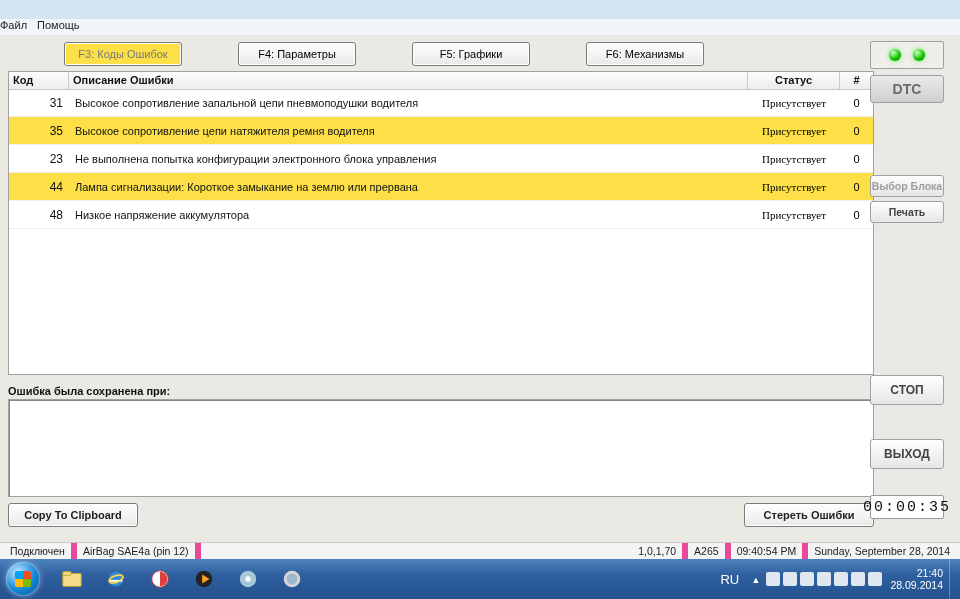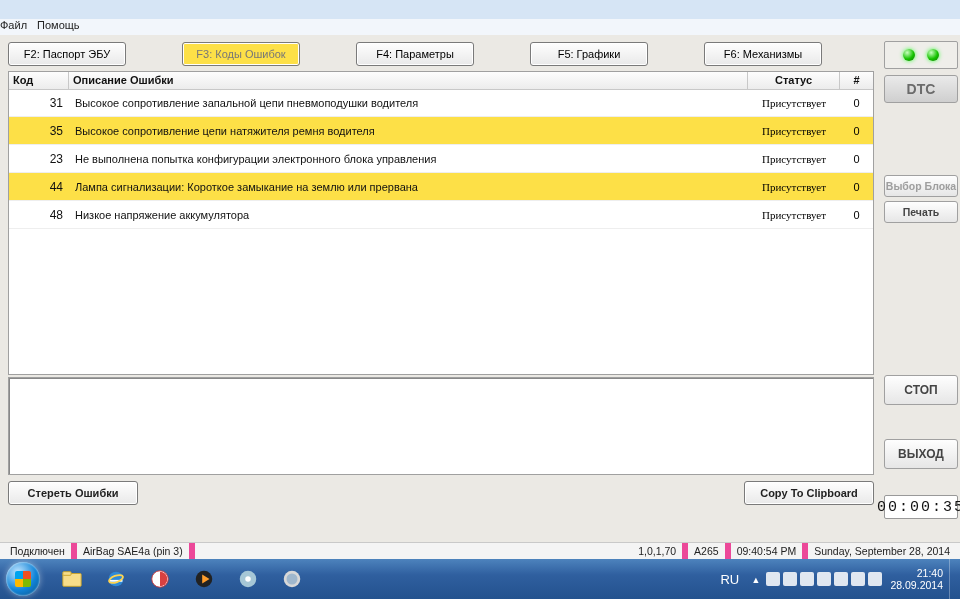--- a/index.html
+++ b/index.html
@@ -18,21 +18,21 @@
   .wbtn.max{position:relative;} .wbtn.max::after{content:"";position:absolute;left:7px;top:3px;width:10px;height:8px;border:1px solid #fff;border-top-width:2px;box-sizing:border-box;}
   .wbtn.min::after{content:"";position:absolute;left:8px;top:10px;width:10px;height:2px;background:#fff;}
 
   
   .menubar{position:absolute;left:0;top:19px;right:0;height:16px;background:#f2f6fb;display:flex;align-items:flex-start;gap:10px;border-bottom:1px solid #d0d8e3;}
   .menubar span{color:#222;cursor:pointer;}
 
   
   .workarea{position:absolute;left:0;top:35px;right:0;bottom:40px;background:#ebe9e4;padding:6px 8px 6px 8px;box-sizing:border-box;}
   .main-left{position:absolute;left:8px;top:6px;right:86px;bottom:6px;}
-  .sidebar{position:absolute;right:2px;top:6px;width:74px;bottom:6px;}
+  .sidebar{position:absolute;right:16px;top:6px;width:74px;bottom:6px;}
 
   .toolbar{height:26px;display:flex;align-items:center;gap:0;margin-bottom:4px;}
   .toolbar .fbtn{height:22px;border:1px solid #7a7a7a;background:linear-gradient(#fefefe,#e9e9e9);border-radius:3px;box-shadow:inset 0 0 0 1px #fff;padding:0 8px;display:flex;align-items:center;justify-content:center;cursor:pointer;min-width:100px;}
   .toolbar .fbtn.sel{background:#fde047;color:#777;}
   .toolbar .spacer{width:56px;}
 
   
   .tablebox{height:302px;border:1px solid #a0a0a0;background:#fff;position:relative;overflow:hidden;}
   .thead{position:absolute;left:0;right:0;top:0;height:17px;display:flex;background:linear-gradient(#fdfdfd,#ececec);border-bottom:1px solid #c8c8c8;}
   .th{border-right:1px solid #c8c8c8;padding:2px 4px;font-weight:bold;color:#111;box-sizing:border-box;white-space:nowrap;overflow:hidden;}
@@ -97,21 +97,20 @@
   <div class="menubar">
     <span>Файл</span>
     <span>Помощь</span>
   </div>
 
   <div class="workarea">
 
     <div class="main-left">
 
       <div class="toolbar">
-        <div class="fbtn">F2: Паспорт ЭБУ</div>
         <div class="spacer"></div>
         <div class="fbtn sel">F3: Коды Ошибок</div>
         <div class="spacer"></div>
         <div class="fbtn">F4: Параметры</div>
         <div class="spacer"></div>
         <div class="fbtn">F5: Графики</div>
         <div class="spacer"></div>
         <div class="fbtn">F6: Механизмы</div>
       </div>
 
@@ -149,25 +148,26 @@
             </div>
             <div class="tr">
               <div class="td code">48</div>
               <div class="td desc">Низкое напряжение аккумулятора</div>
               <div class="td stat">Присутствует</div>
               <div class="td cnt">0</div>
             </div>
           </div>
       </div>
 
+      <div class="savedlabel">Ошибка была сохранена при:</div>
       <div class="detailbox"></div>
 
       <div class="bottombtns">
+        <div class="btn">Copy To Clipboard</div>
         <div class="btn">Стереть Ошибки</div>
-        <div class="btn">Copy To Clipboard</div>
       </div>
 
     </div>
 
     <div class="sidebar">
       <div class="side-box1">
         <div class="led"></div>
         <div class="led"></div>
       </div>
       <div class="dtc">DTC</div>
@@ -176,21 +176,21 @@
       <div class="side-spacer1"></div>
       <div class="side-btn big">СТОП</div>
       <div class="side-spacer2"></div>
       <div class="side-btn big">ВЫХОД</div>
       <div style="height:22px"></div>
       <div class="counter">00:00:35</div>
     </div>
 
     <div class="statusline">
       <div class="cell">Подключен</div>
-      <div class="cell">AirBag SAE4a (pin 3)</div>
+      <div class="cell">AirBag SAE4a (pin 12)</div>
       <div class="filler"></div>
       <div class="cell">1,0,1,70</div>
       <div class="cell">A265</div>
       <div class="cell">09:40:54 PM</div>
       <div class="cell" style="border-right:none">Sunday, September 28, 2014</div>
     </div>
 
   </div>
 
   <div class="taskbar">

